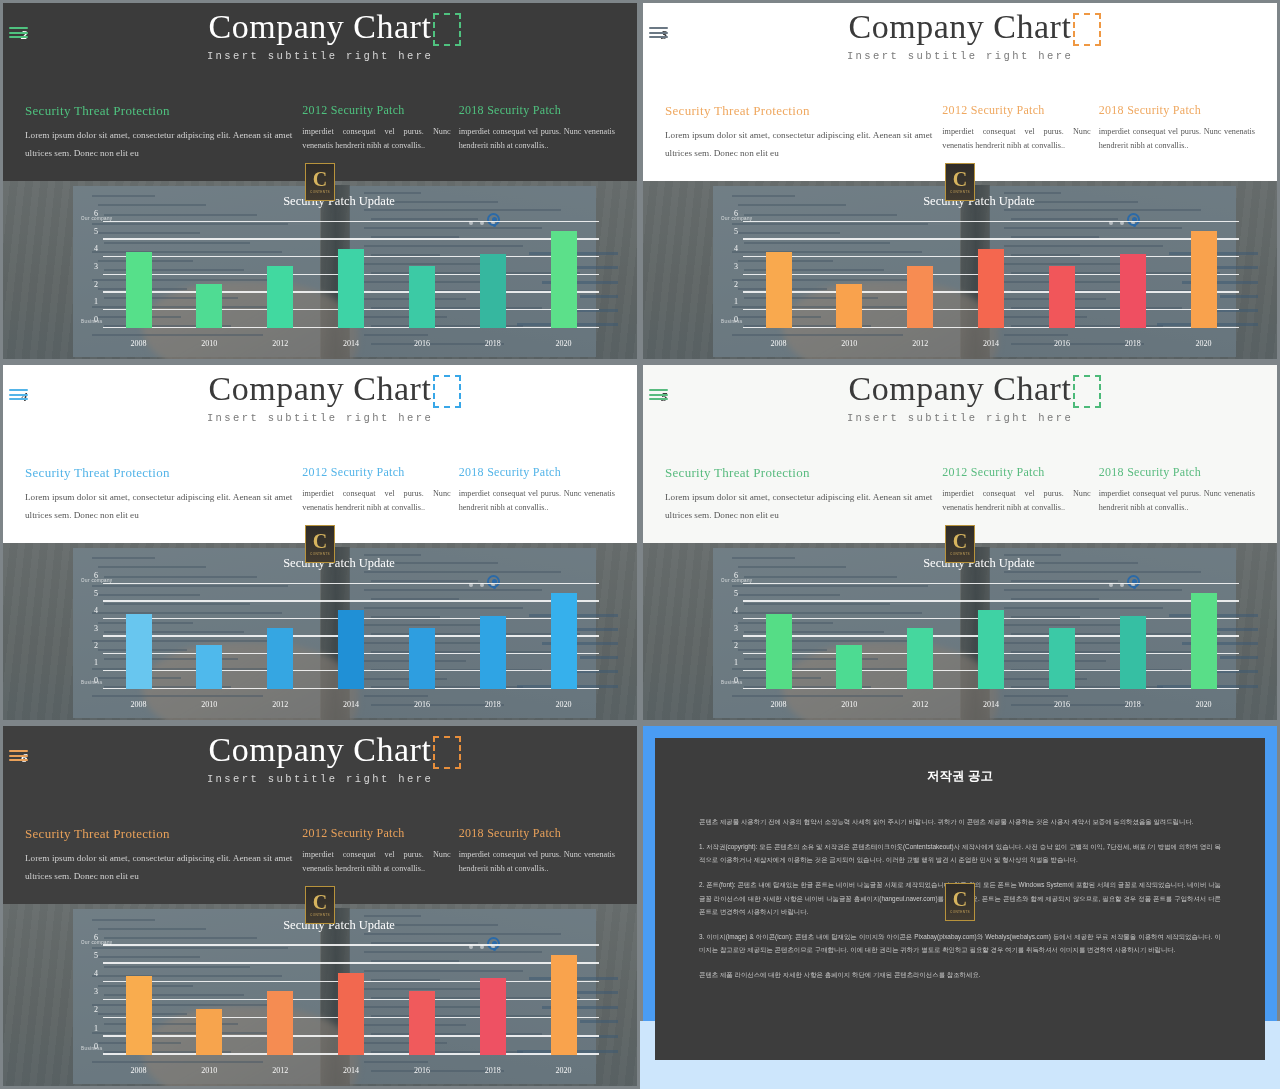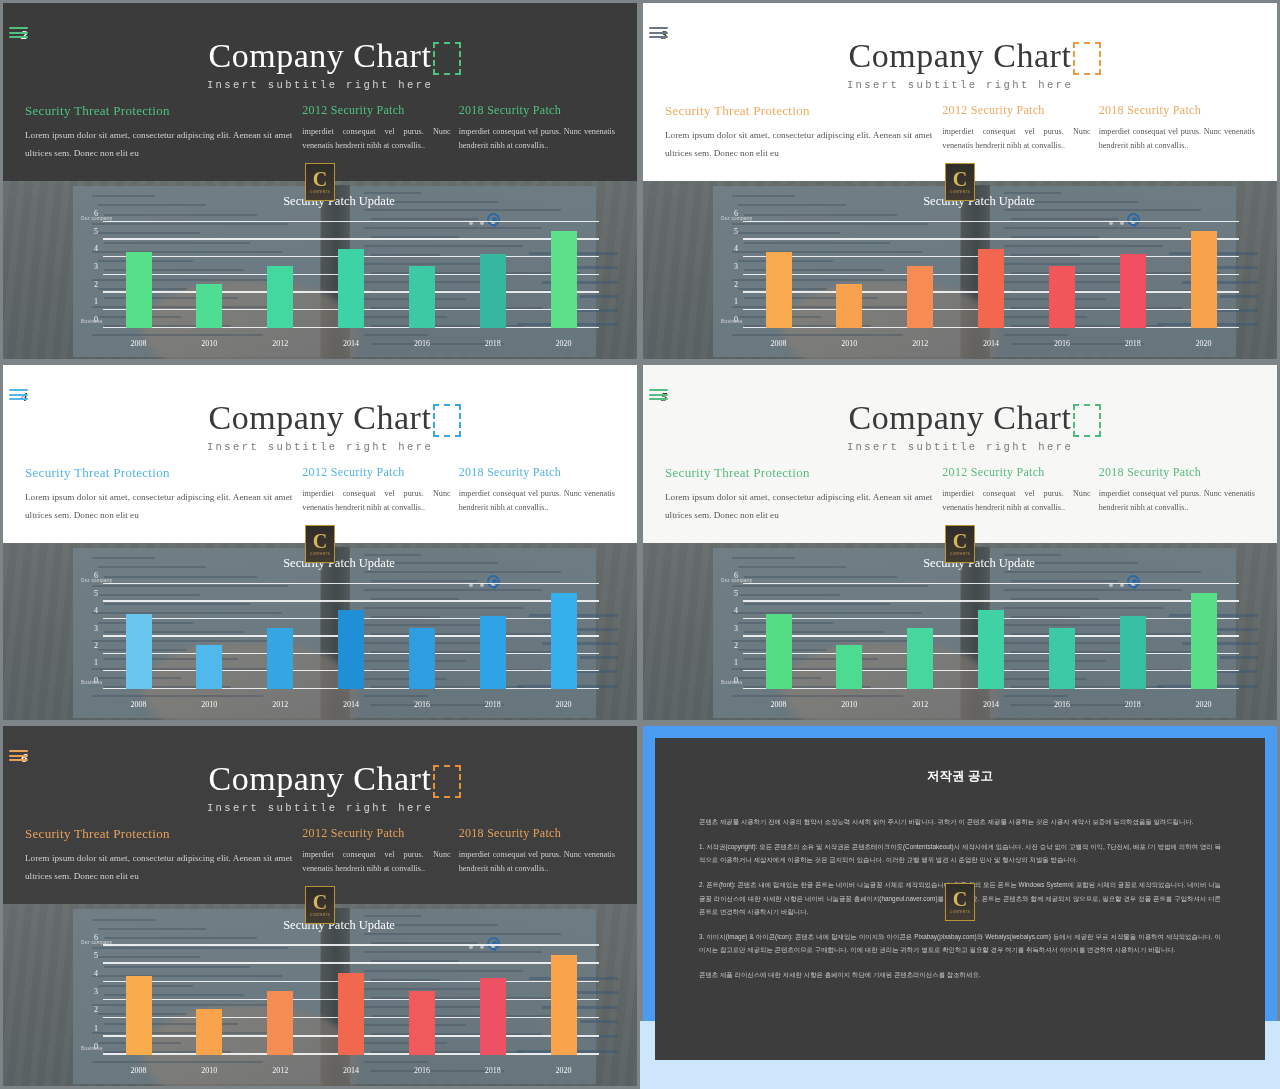--- a/index.html
+++ b/index.html
@@ -16,21 +16,21 @@
 
   
   .head { position:relative; height:178px; flex:0 0 178px; overflow:hidden; }
 
   .burger { position:absolute; left:18px; top:24px; display:flex; align-items:center; gap:9px; }
   .burger .bars { display:flex; flex-direction:column; gap:2.5px; }
   .burger .bars i { display:block; width:19px; height:2px; border-radius:1px; }
   .burger .num { font-family:"Liberation Serif", serif; font-style:italic;
                  font-size:13px; font-weight:700; }
 
-  .title-wrap { position:relative; text-align:center; padding-top:35px; }
+  .title-wrap { position:relative; text-align:center; padding-top:6px; }
   .title { font-family:"Liberation Serif", serif; font-size:34px; letter-spacing:.5px;
            line-height:1.05; display:inline-block; position:relative; }
   .title .cursor-box { position:absolute; right:-30px; top:4px; width:28px; height:33px;
                        border:2px dashed currentColor; }
   .subtitle { font-family:"Liberation Mono", monospace; font-size:10.5px;
               letter-spacing:2.4px; margin-top:5px; }
 
   .cols { position:absolute; left:0; right:0; top:100px; display:flex; padding:0 22px; }
   .col-a { width:47%; padding-right:10px; }
   .col-b { width:26.5%; padding-right:8px; }

